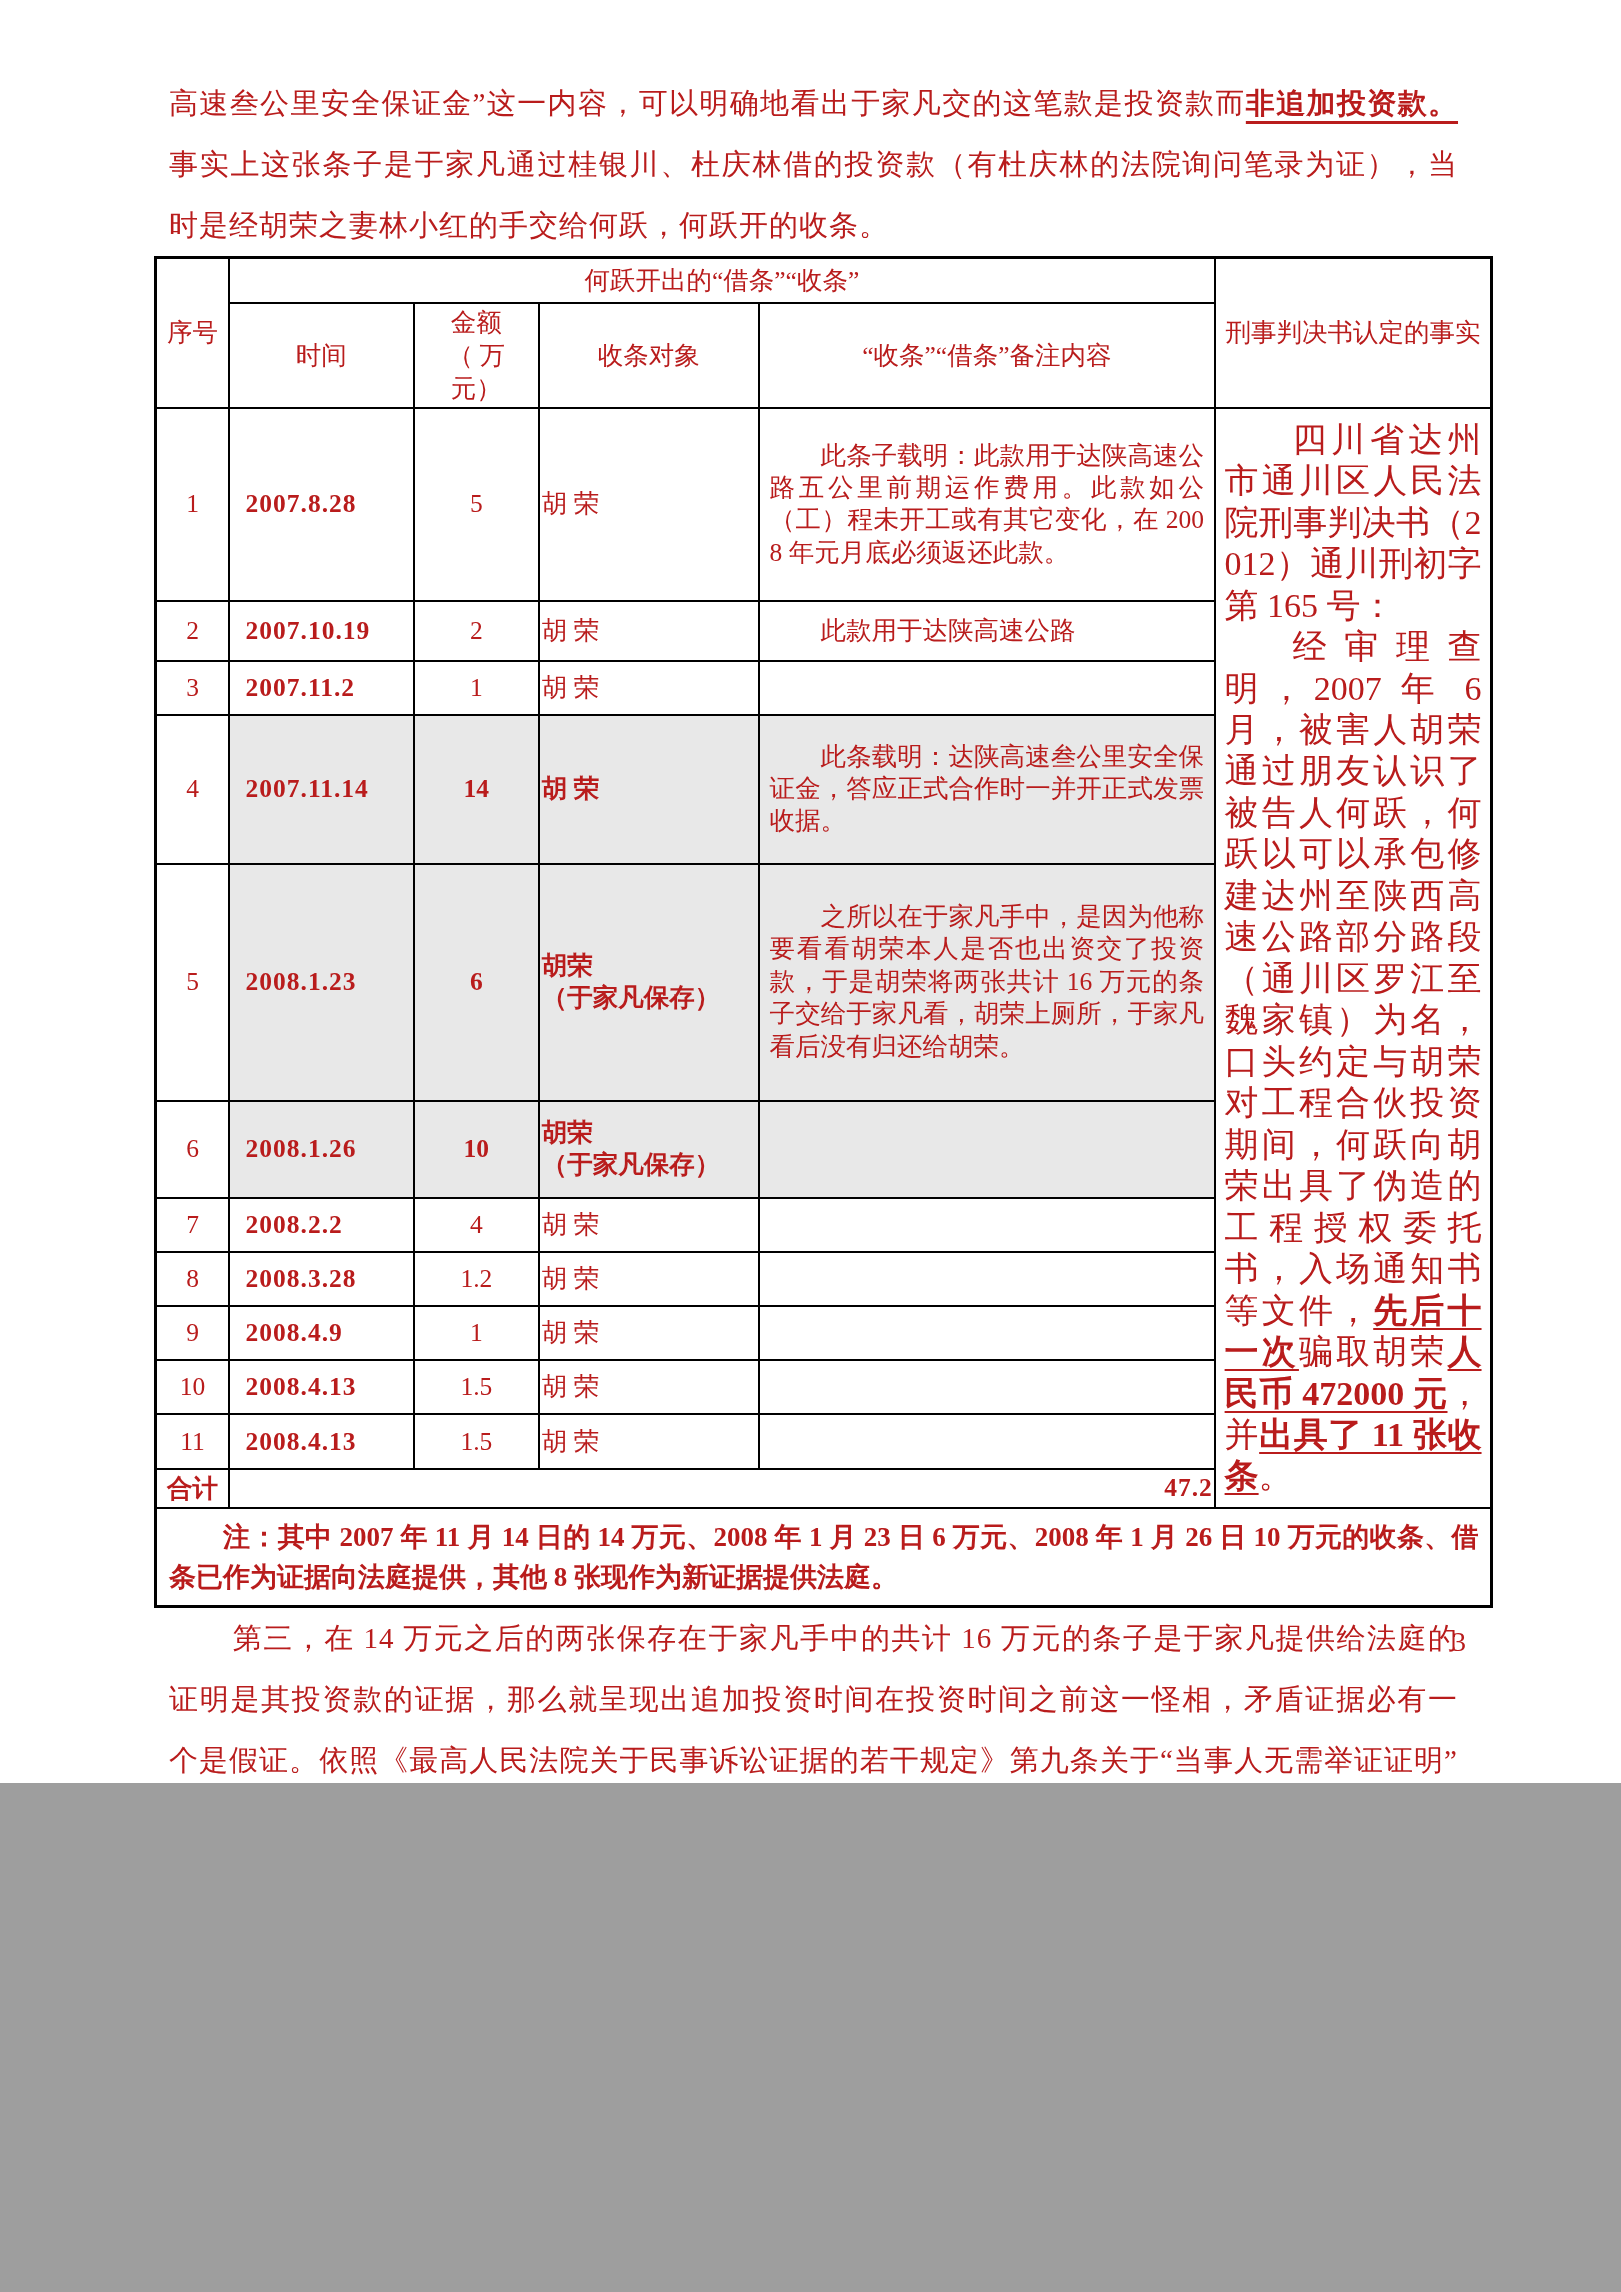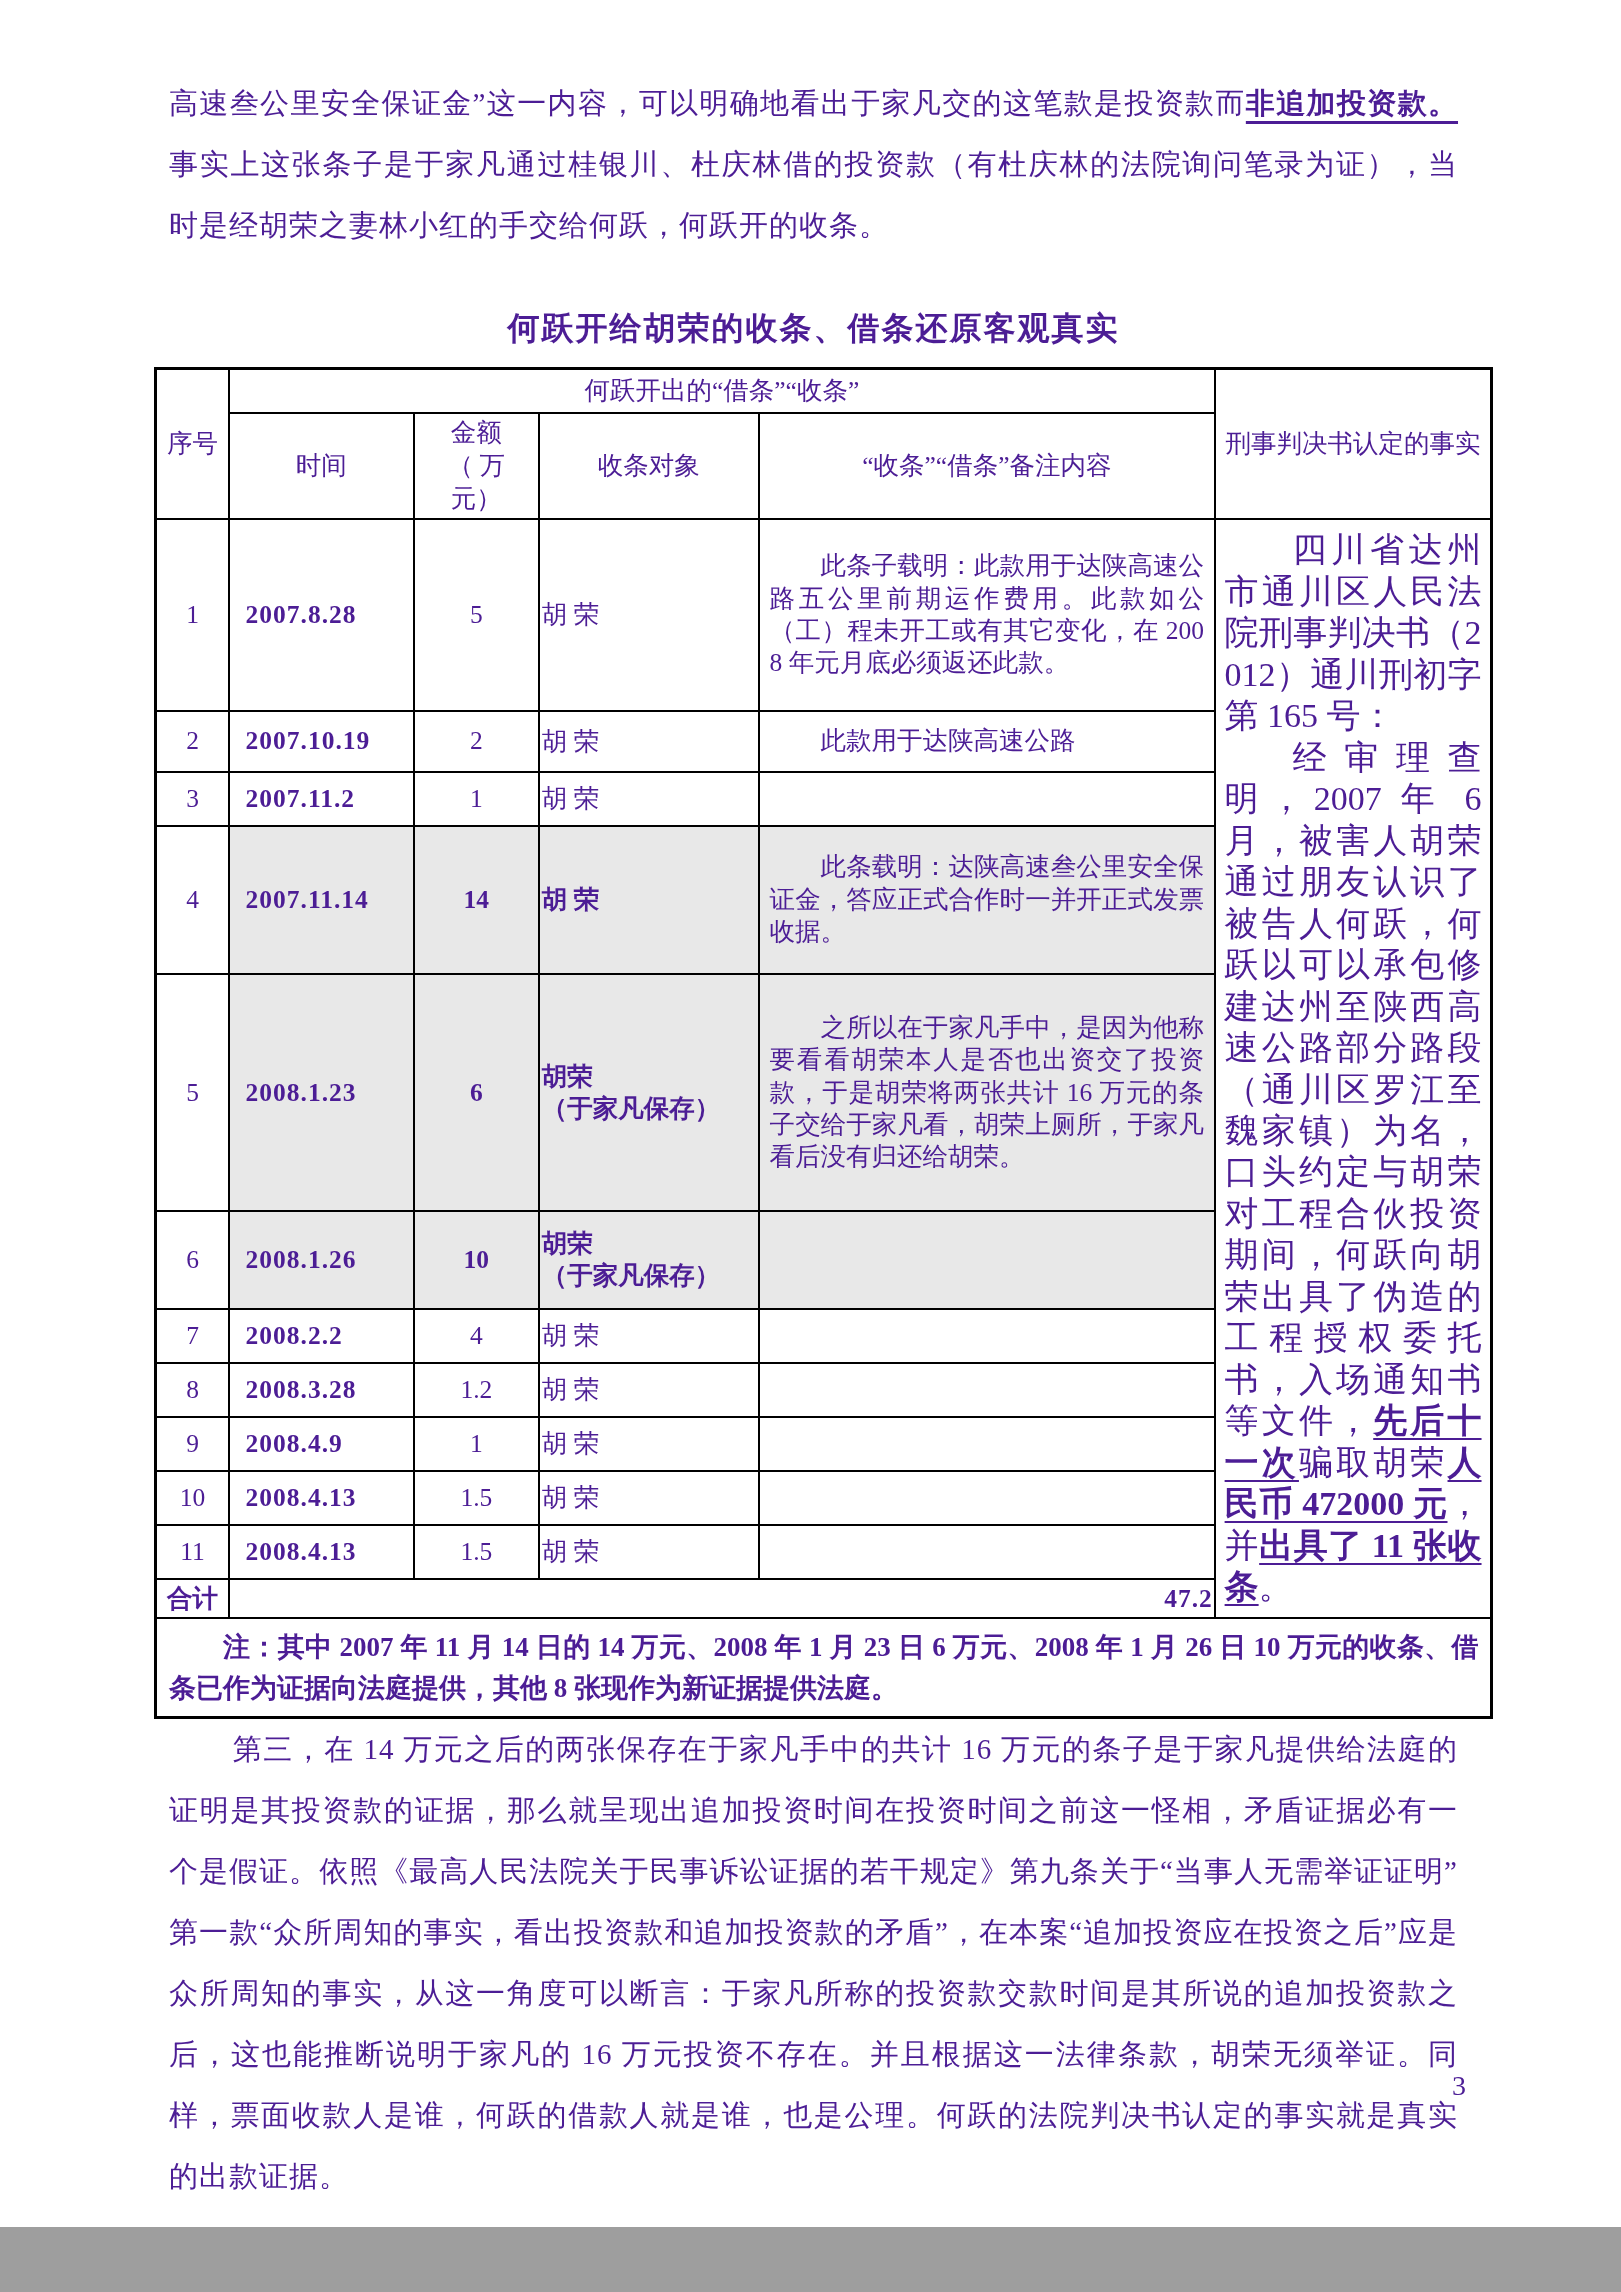--- a/index.html
+++ b/index.html
@@ -1,21 +1,21 @@
 <!DOCTYPE html>
 <html lang="zh"><head>
 <meta charset="utf-8">
 <style>
   html,body{margin:0;padding:0;background:#9e9e9e;}
   .page{
     position:relative;
-    width:1621px;height:2227px;
+    width:1621px;height:1783px;
     margin:0 auto;
     background:#ffffff;
-    color:#4c1d95;
+    color:#b91c1c;
     font-family:"Liberation Serif","DejaVu Serif",serif;
     overflow:hidden;
     box-sizing:border-box;
   }
   .content{padding:73px 163px 0 169px;}
   .body-text{
     font-size:29px;line-height:61px;
     text-align:justify;letter-spacing:1px;
     margin:0;
   }
@@ -82,21 +82,20 @@
   }
 </style>
 </head>
 <body>
 
 <div class="page">
   <div class="content">
 
     <p class="body-text"><span>高速叁公里安全保证金”这一内容，可以明确地看出于家凡交的这笔款是投资款而</span><span class="emph">非追加投资款。</span><span>事实上这张条子是于家凡通过桂银川、杜庆林借的投资款（有杜庆林的法院询问笔录为证），当时是经胡荣之妻林小红的手交给何跃，何跃开的收条。</span></p>
 
-    <h2 class="doc-title">何跃开给胡荣的收条、借条还原客观真实</h2>
 
     <div class="tbl-wrap">
       <table class="receipt">
         <colgroup>
           <col style="width:73px">
             <col style="width:185px">
             <col style="width:125px">
           <col style="width:220px">
             <col style="width:456px">
             <col style="width:277px">

